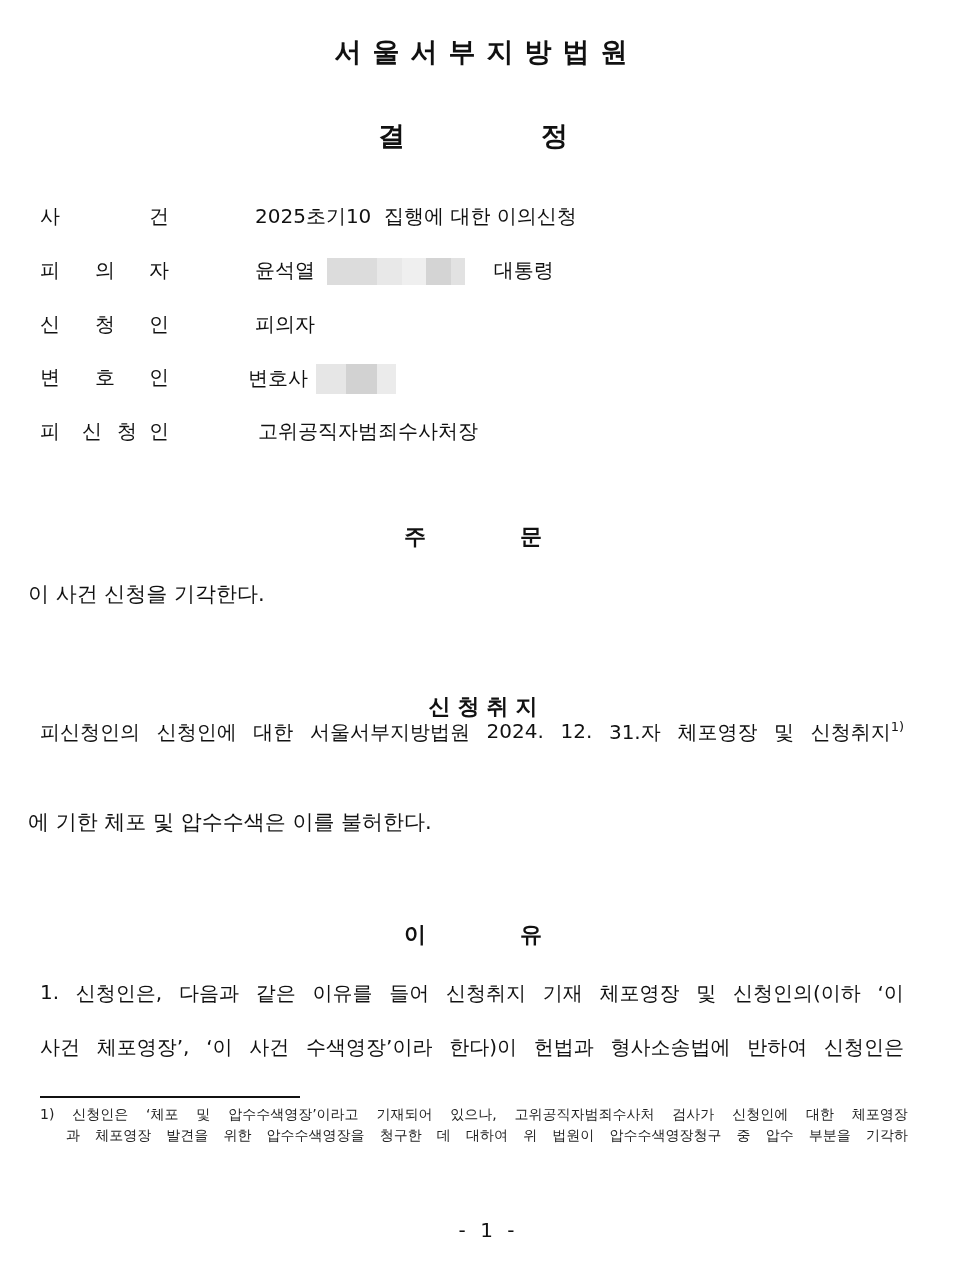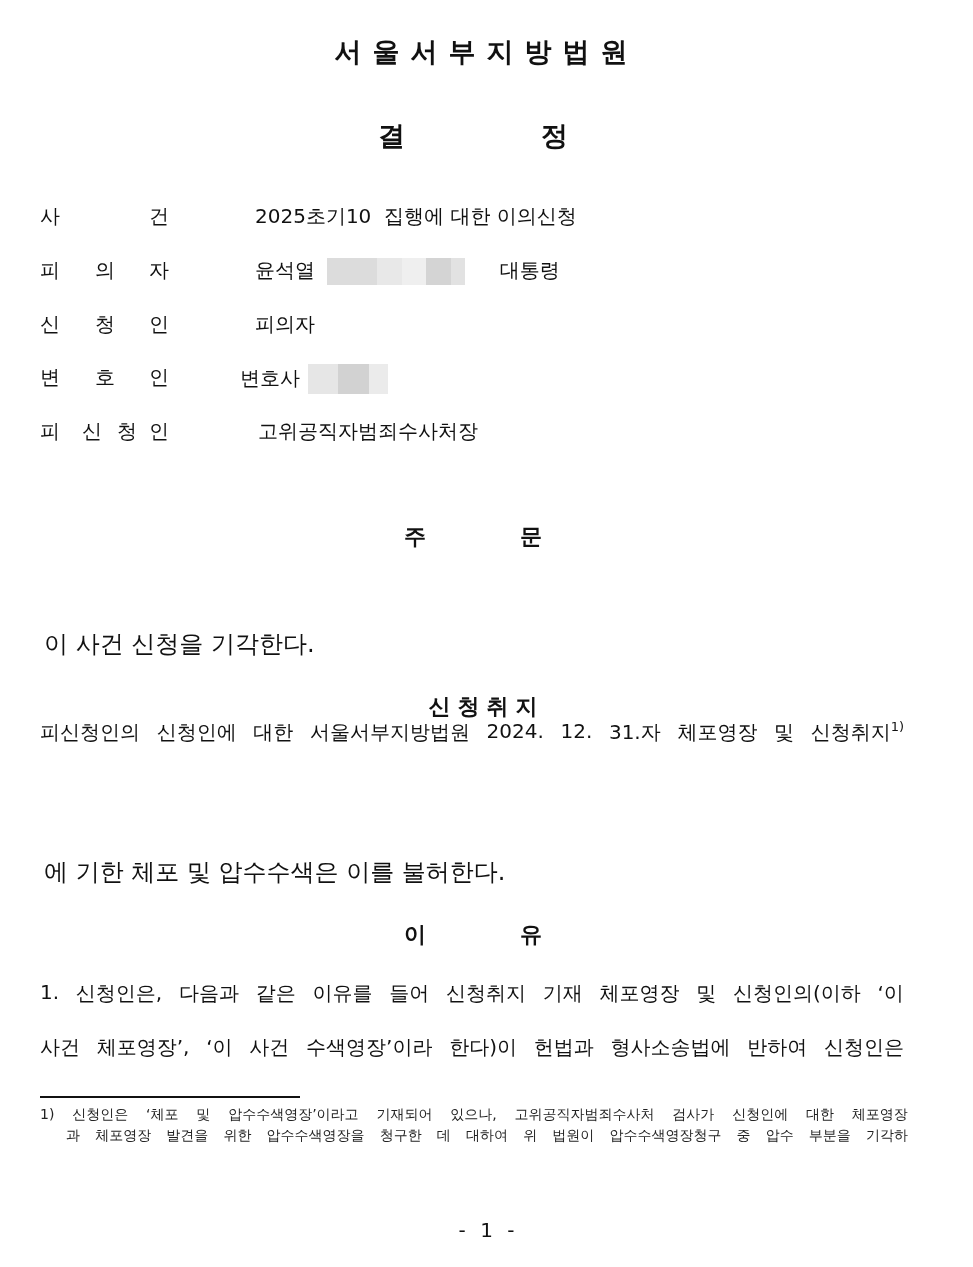--- a/index.html
+++ b/index.html
@@ -22,21 +22,21 @@
   .redact {
     display: inline-block; height: 27px; vertical-align: middle;
     background: linear-gradient(90deg, #dcdcdc 0 36%, #e8e8e8 36% 54%, #efefef 54% 72%, #d4d4d4 72% 90%, #e2e2e2 90% 100%);
   }
   .redact2 {
     display: inline-block; height: 30px; vertical-align: middle;
     background: linear-gradient(90deg, #e6e6e6 0 38%, #d2d2d2 38% 76%, #ebebeb 76% 100%);
   }
   .section-head { left: 0; width: 973px; height: 32px; font-size: 22px; font-weight: bold; }
   .section-head span { position: absolute; top: 0; }
-  .body-text { left: 44px; font-size: 24px; margin-top: 48px; }
+  .body-text { left: 28px; font-size: 21px; }
   .justify-line {
     left: 40px; width: 864px; font-size: 20px;
     display: flex; justify-content: space-between;
   }
   sup { font-size: 13px; vertical-align: 8px; }
   .fn-rule { left: 40px; top: 1096px; width: 260px; height: 2px; background: #111; }
   .footnote { left: 40px; top: 1104px; width: 868px; font-size: 14px; line-height: 21px; color: #222; white-space: normal; }
   .fn-line { display: flex; justify-content: space-between; white-space: nowrap; }
   .fn-indent { padding-left: 26px; }
   .page-no { top: 1218px; left: 0; width: 973px; text-align: center; font-size: 20px; word-spacing: 8px; }
@@ -60,40 +60,40 @@
 
 <div class="abs field-row" style="top:257px">
   <div class="field-label">
     <span style="left:0">피</span>
     <span style="left:55px">의</span>
     <span style="left:109px">자</span>
   </div>
   <div class="field-value">
     <span>윤석열</span>
     <span class="redact" style="width:138px;margin-left:6px"></span>
-    <span style="margin-left:28px">대통령</span>
+    <span style="margin-left:22px">대통령</span>
   </div>
 </div>
 
 <div class="abs field-row" style="top:311px">
   <div class="field-label">
     <span style="left:0">신</span>
     <span style="left:55px">청</span>
     <span style="left:109px">인</span>
   </div>
   <div class="field-value">피의자</div>
 </div>
 
 <div class="abs field-row" style="top:364px">
   <div class="field-label">
     <span style="left:0">변</span>
     <span style="left:55px">호</span>
     <span style="left:109px">인</span>
   </div>
-  <div class="field-value" style="left:240px">
+  <div class="field-value" style="left:248px">
     <span>변호사</span>
     <span class="redact2" style="width:80px;margin-left:2px"></span>
   </div>
 </div>
 
 <div class="abs field-row" style="top:418px">
   <div class="field-label">
     <span style="left:0">피</span>
     <span style="left:42px">신</span>
     <span style="left:77px">청</span>

